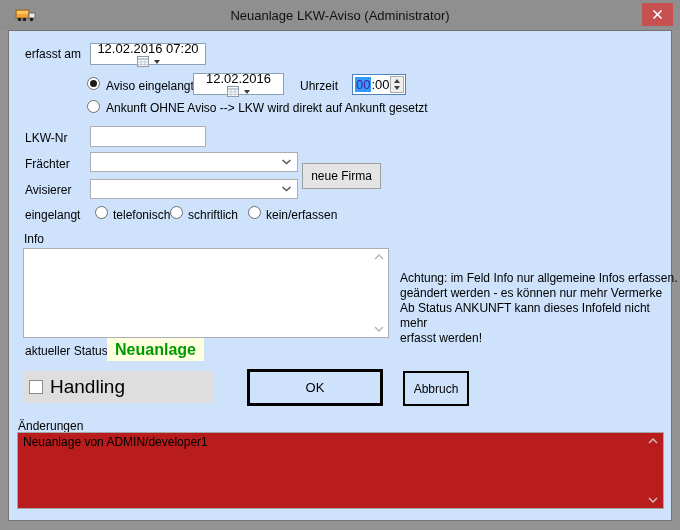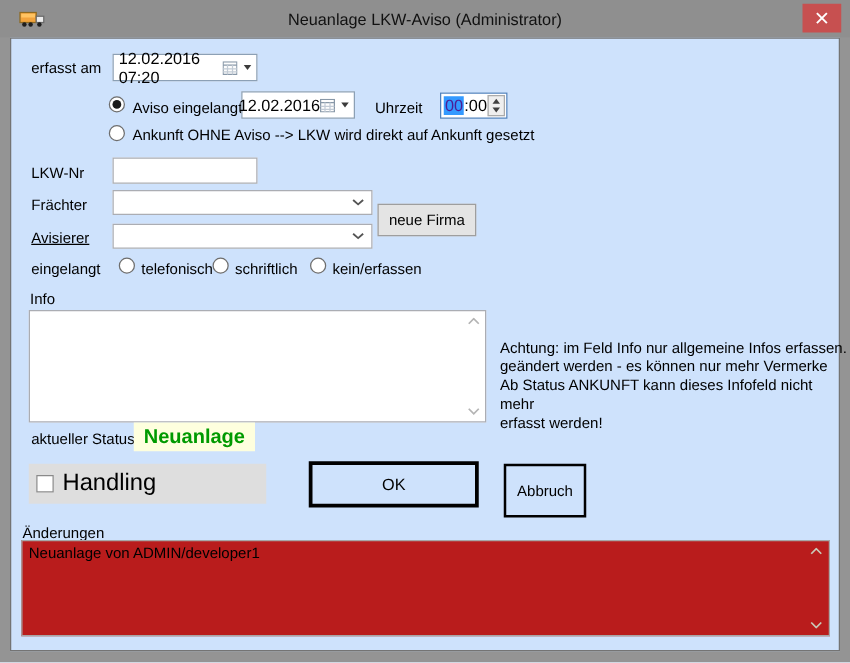--- a/index.html
+++ b/index.html
@@ -17,21 +17,21 @@
                display:flex; align-items:center; justify-content:center; cursor:pointer; }
 
   
   .content { position:absolute; left:8px; top:30px; width:664px; height:491px;
              background:#CEE2FC; border:1px solid #747474; }
 
   .lbl { position:absolute; font-size:12px; white-space:nowrap; }
 
   .field { position:absolute; background:#fff; border:1px solid #ABADB3; display:flex;
            align-items:center; font-size:13px; padding:0 4px; }
-  .datefield { border-color:#8CA0B5; justify-content:flex-end; }
+  .datefield { border-color:#8CA0B5; justify-content:center;flex-direction:column; }
   .dficons { display:flex; align-items:center; }
   .tri-down { width:0; height:0; border-left:3.5px solid transparent; border-right:3.5px solid transparent;
               border-top:4px solid #3B3B3B; margin-left:5px; }
 
   .combo { position:absolute; background:#fff; border:1px solid #ABADB3; display:flex;
            align-items:center; justify-content:flex-end; padding:0 5px; }
 
   .radio { position:absolute; width:13px; height:13px; border:1px solid #6E6E6E; border-radius:50%;
            background:#fff; }
   .radio.checked::after { content:""; position:absolute; left:2px; top:2px; width:7px; height:7px;
@@ -157,21 +157,21 @@
   <div class="combo" style="left:90px; top:152px; width:208px; height:20px;">
     <span></span>
     <svg width="11" height="6" viewBox="0 0 11 6">
       <polyline points="1.5,1 5.5,4.5 9.5,1" fill="none" stroke="#555" stroke-width="1.5"></polyline>
     </svg>
   </div>
   <div class="btn-plain" style="left:302px; top:163px; width:79px; height:26px;">
     <span>neue Firma</span>
   </div>
 
-  <span class="lbl" style="left:25px; top:183px;text-decoration:underline;">Avisierer</span>
+  <span class="lbl" style="left:25px; top:183px;">Avisierer</span>
   <div class="combo" style="left:90px; top:179px; width:208px; height:20px;">
     <span></span>
     <svg width="11" height="6" viewBox="0 0 11 6">
       <polyline points="1.5,1 5.5,4.5 9.5,1" fill="none" stroke="#555" stroke-width="1.5"></polyline>
     </svg>
   </div>
 
   <span class="lbl" style="left:25px; top:208px;">eingelangt</span>
   <span class="radio" style="left:95px; top:206px;"></span>
   <span class="lbl" style="left:113px; top:208px;">telefonisch</span>
@@ -204,21 +204,21 @@
   <div class="badge" style="left:107px; top:338px; width:97px; height:23px;">Neuanlage</div>
 
   <div class="handling-strip" style="left:23px; top:371px; width:190px; height:32px;">
     <span class="checkbox"></span>
     <span class="handling-text">Handling</span>
   </div>
 
   <div class="ok-btn" style="left:247px; top:369px; width:136px; height:37px;">
     <span>OK</span>
   </div>
-  <div class="cancel-btn" style="left:403px; top:371px; width:66px; height:43px;">
+  <div class="cancel-btn" style="left:403px; top:371px; width:66px; height:35px;">
     <span>Abbruch</span>
   </div>
 
   <span class="lbl" style="left:18px; top:419px;">Änderungen</span>
   <textarea class="box notesbox" style="left: 17px; top: 432px; width: 647px; height: 77px;">Neuanlage von ADMIN/developer1</textarea>
   <span class="sc" style="left:646px; top:436px;">
     <svg width="10" height="6" viewBox="0 0 10 6">
         <polyline points="1,5 5,1 9,5" fill="none" stroke="#C9C9B8" stroke-width="1.4"></polyline>
       </svg>
   </span>

